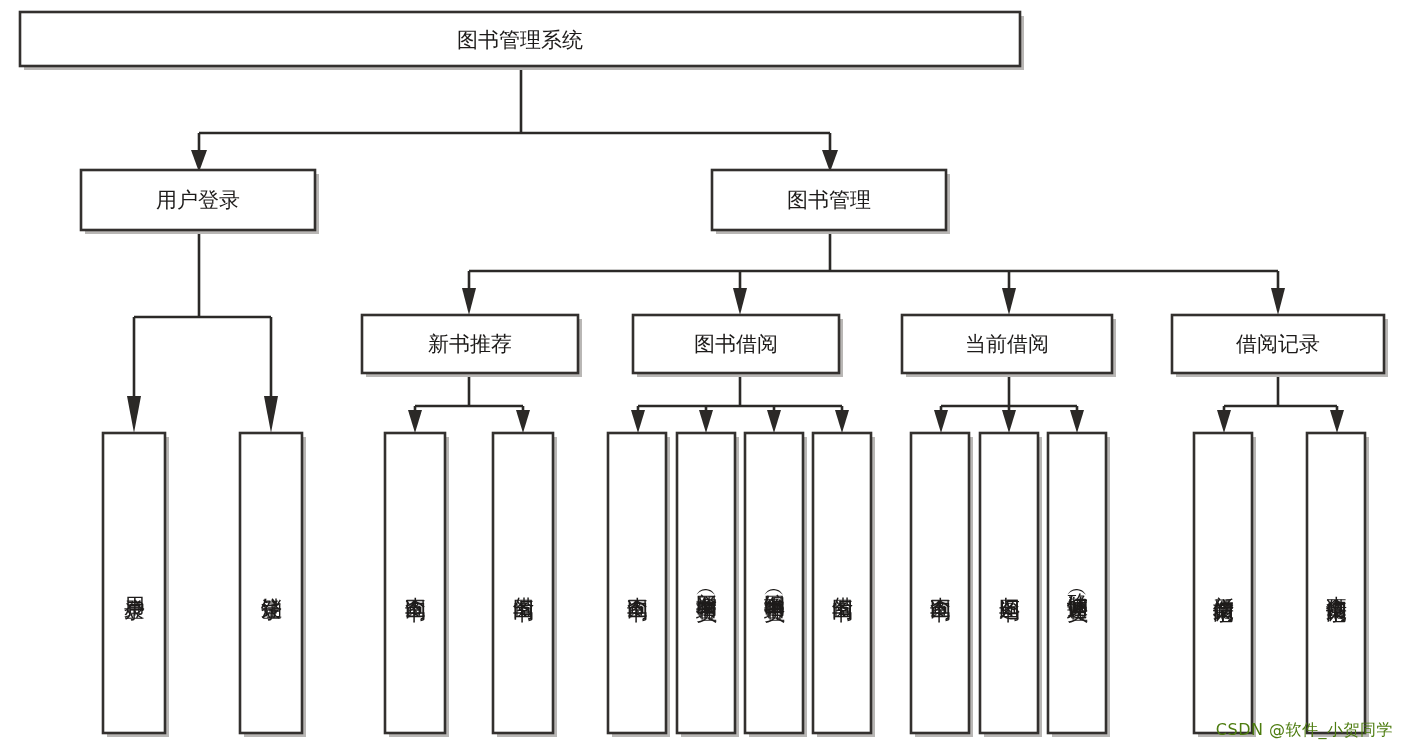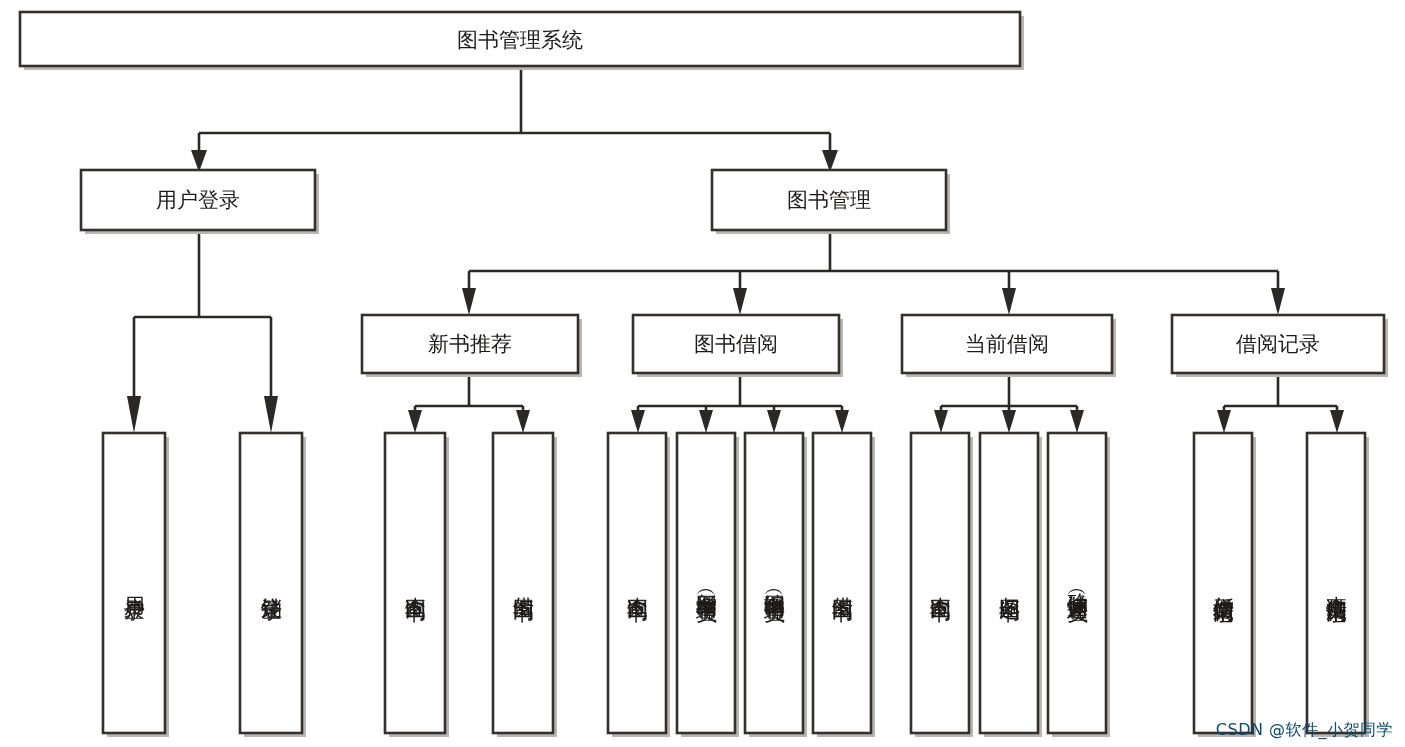--- a/index.html
+++ b/index.html
@@ -66,21 +66,21 @@
     color: #1d1b1a;
     white-space: nowrap;
     pointer-events: none;
   }
   .watermark {
     position: absolute;
     right: 12px;
     bottom: 6px;
     font-family: "DejaVu Sans", "Liberation Sans", sans-serif;
     font-size: 16px;
-    color: #0c4a6e;
+    color: #4d7c0f;
     letter-spacing: 0.5px;
     user-select: none;
   }
 </style>
 </head>
 <body>
 
 <div id="diagram-root">
 
   <svg class="flowchart" viewBox="0 0 1405 747" xmlns="http://www.w3.org/2000/svg">

